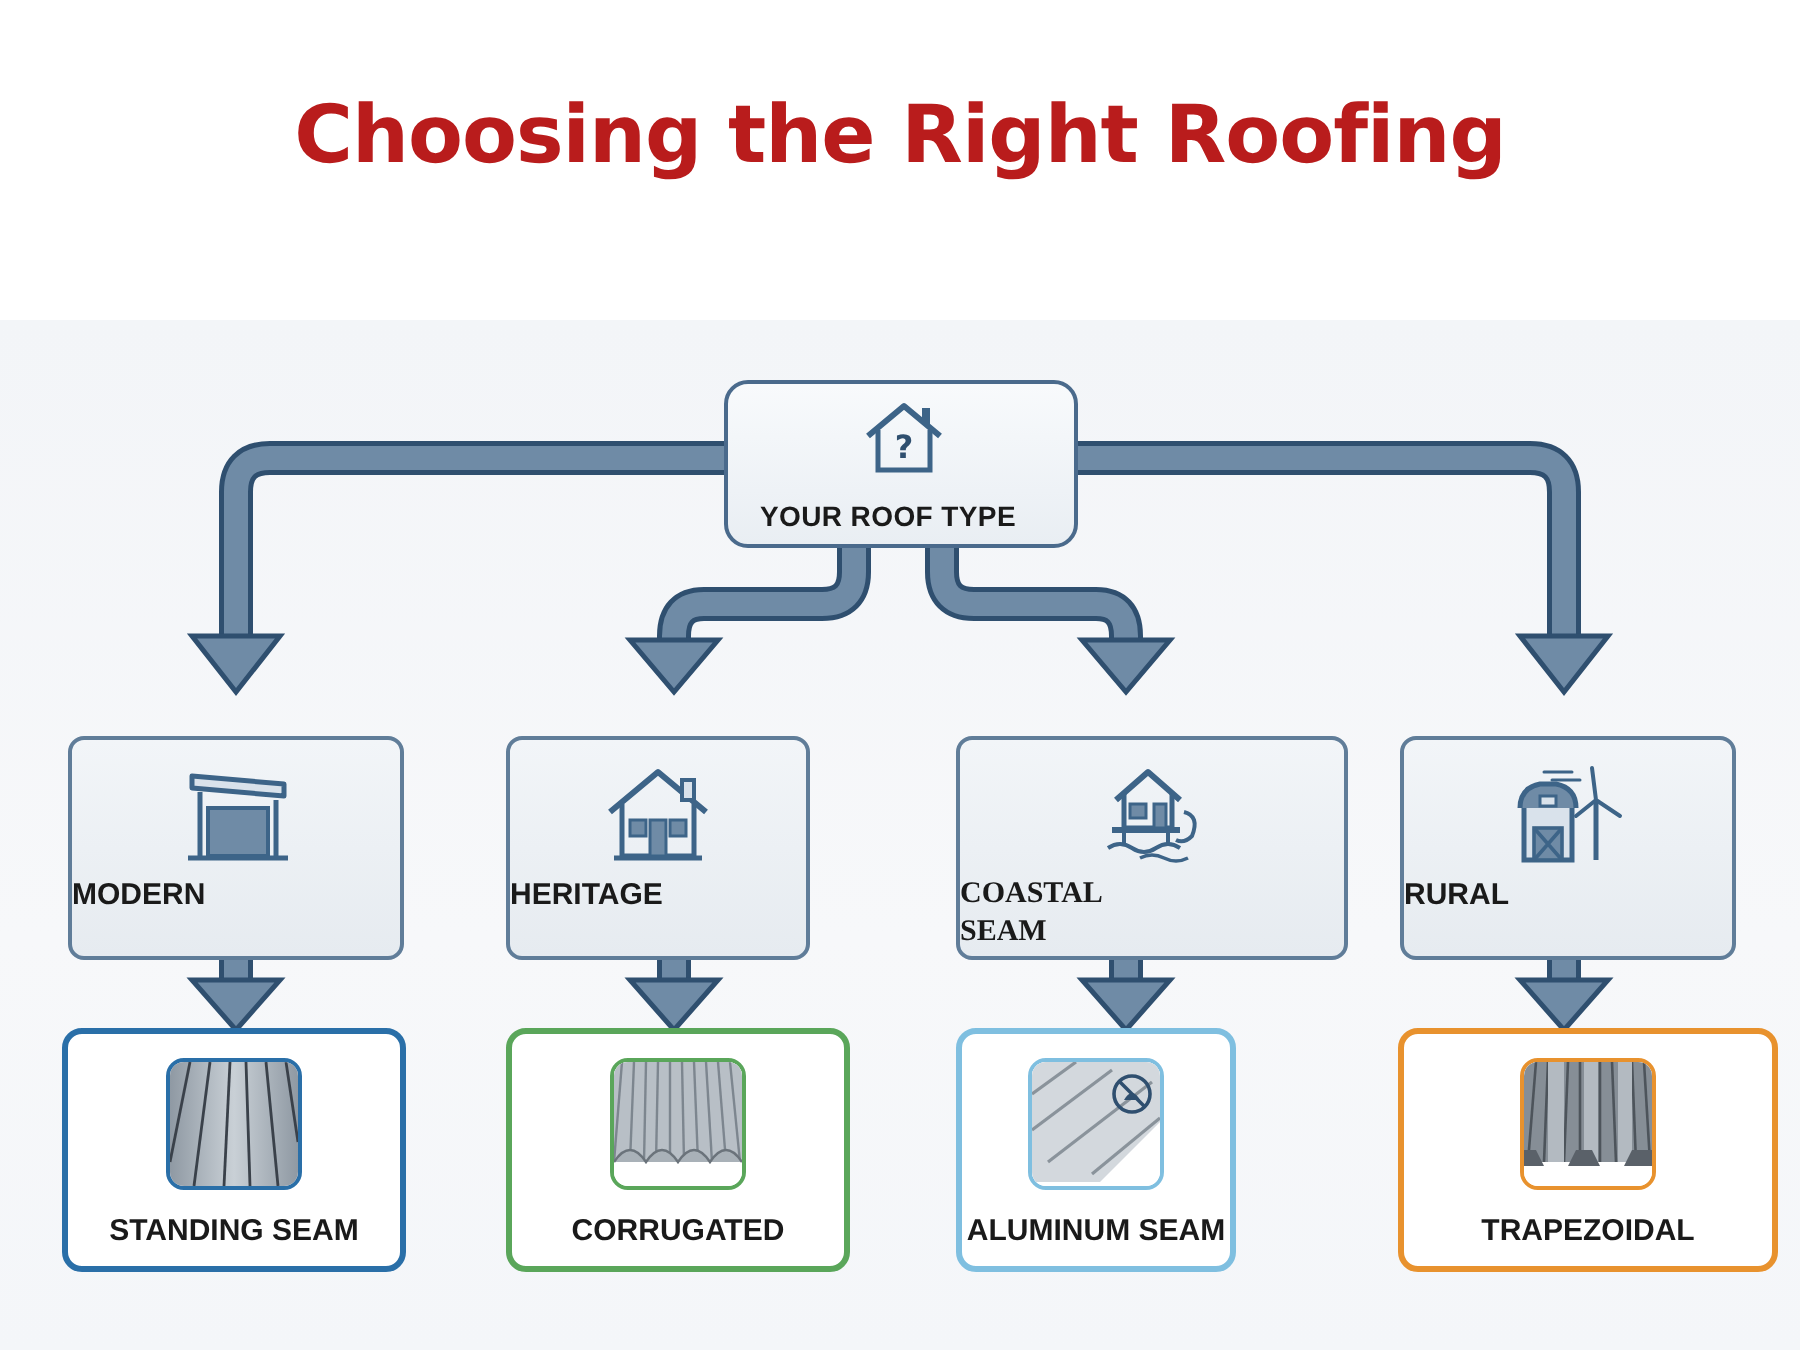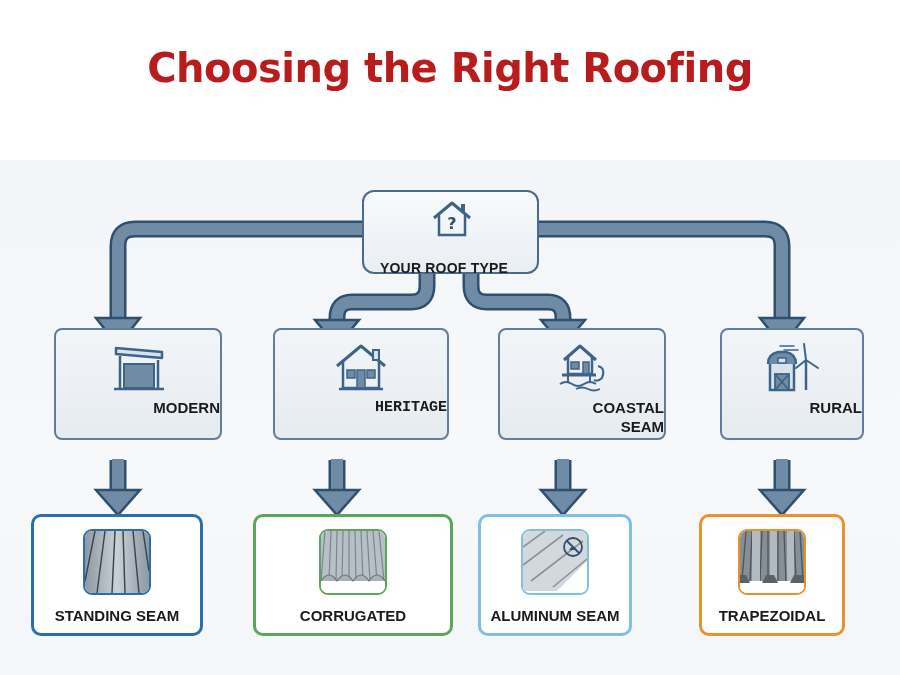--- a/index.html
+++ b/index.html
@@ -21,27 +21,27 @@
   svg.arrows { position:absolute; left:0; top:0; width:900px; height:675px; }
   .root-box {
     position:absolute; left:362px; top:190px; width:177px; height:84px;
     border:2.5px solid #4a6a8c; border-radius:12px;
     background:linear-gradient(#f8fafc,#e9eef3);
     box-sizing:border-box; text-align:center;
   }
   .root-box .icon { position:absolute; left:66px; top:6px; width:44px; height:40px; }
   .root-box .label {
     position:absolute; left:0; right:13px; top:58px;
-    font-weight:bold; font-size:14px; color:#1a1a1a; letter-spacing:0.2px;margin-top:10px;
+    font-weight:bold; font-size:14px; color:#1a1a1a; letter-spacing:0.2px;
   }
   .cat-box {
-    position:absolute; top:328px; height:112px;
+    position:absolute; top:368px; height:112px;
     border:2px solid #607d99; border-radius:8px;
     background:linear-gradient(#f2f5f8,#e6ebf0);
-    box-sizing:border-box; text-align:right;margin-left:20px;
+    box-sizing:border-box; text-align:left;
   }
   .cat-box .icon { position:absolute; left:50%; top:12px; transform:translateX(-50%); width:64px; height:52px; }
   .cat-box .label {
     position:absolute; left:0; right:0; top:68px;
     font-weight:bold; font-size:15px; line-height:19px; color:#1a1a1a;
   }
   .prof-box {
     position:absolute; top:514px; height:122px;
     border:3px solid; border-radius:10px; background:#fff;
     box-sizing:border-box; text-align:center;
@@ -125,54 +125,54 @@
     <path d="M14 14 V46" stroke="#3d6488" stroke-width="2.5"></path>
     <path d="M52 18 V46" stroke="#3d6488" stroke-width="2.5"></path>
     <rect x="18" y="22" width="30" height="24" fill="#6f8ba6" stroke="#3d6488" stroke-width="2"></rect>
     <path d="M8 47 H58" stroke="#3d6488" stroke-width="2.5"></path>
   </svg>
   <div class="label">
     <div>MODERN</div>
   </div>
 </div>
 
-<div class="cat-box" style="left:253px;width:176px;font-family:Liberation Mono, monospace;">
+<div class="cat-box" style="left:253px;width:152px;">
   <svg class="icon" viewBox="0 0 64 52">
     <path d="M8 24 L32 4 L56 24" fill="none" stroke="#3d6488" stroke-width="3" stroke-linejoin="round"></path>
     <rect x="44" y="8" width="6" height="10" fill="#d9e2eb" stroke="#3d6488" stroke-width="2"></rect>
     <path d="M14 20 V46 H50 V20" fill="none" stroke="#3d6488" stroke-width="2.5"></path>
     <rect x="18" y="28" width="8" height="8" fill="#6f8ba6" stroke="#3d6488" stroke-width="1.5"></rect>
     <rect x="38" y="28" width="8" height="8" fill="#6f8ba6" stroke="#3d6488" stroke-width="1.5"></rect>
     <rect x="28" y="28" width="8" height="18" fill="#6f8ba6" stroke="#3d6488" stroke-width="1.5"></rect>
     <path d="M10 47 H54" stroke="#3d6488" stroke-width="2.5"></path>
   </svg>
   <div class="label">
     <div>HERITAGE</div>
   </div>
 </div>
 
-<div class="cat-box" style="left:478px;width:168px;">
+<div class="cat-box" style="left:478px;width:196px;font-family:Liberation Serif, serif;">
   <svg class="icon" viewBox="0 0 64 52">
     <path d="M14 18 L30 4 L46 18" fill="none" stroke="#3d6488" stroke-width="3" stroke-linejoin="round"></path>
     <path d="M18 15 V32 H42 V15" fill="none" stroke="#3d6488" stroke-width="2.5"></path>
     <rect x="21" y="20" width="8" height="7" fill="#6f8ba6" stroke="#3d6488" stroke-width="1.5"></rect>
     <rect x="33" y="20" width="6" height="12" fill="#6f8ba6" stroke="#3d6488" stroke-width="1.5"></rect>
     <path d="M12 33 H46" stroke="#3d6488" stroke-width="3"></path>
     <path d="M18 33 V40 M40 33 V40" stroke="#3d6488" stroke-width="2"></path>
     <path d="M48 24 Q56 26 52 36 Q48 40 44 38" fill="none" stroke="#3d6488" stroke-width="2"></path>
     <path d="M10 42 Q16 38 22 42 T34 42 T46 42" fill="none" stroke="#3d6488" stroke-width="2"></path>
     <path d="M26 47 Q32 44 38 47 T50 47" fill="none" stroke="#3d6488" stroke-width="1.8"></path>
   </svg>
   <div class="label">
     <div>COASTAL</div>
     <div>SEAM</div>
   </div>
 </div>
 
-<div class="cat-box" style="left:700px;width:144px;">
+<div class="cat-box" style="left:700px;width:168px;">
   <svg class="icon" viewBox="0 0 64 52">
     <path d="M8 22 Q8 12 18 10 L26 10 Q36 12 36 22" fill="#6f8ba6" stroke="#3d6488" stroke-width="2.5"></path>
     <path d="M10 22 V48 H34 V22" fill="#d9e2eb" stroke="#3d6488" stroke-width="2.5"></path>
     <rect x="18" y="16" width="8" height="5" fill="#d9e2eb" stroke="#3d6488" stroke-width="1.5"></rect>
     <rect x="15" y="32" width="14" height="16" fill="#6f8ba6" stroke="#3d6488" stroke-width="1.8"></rect>
     <path d="M15 32 L29 48 M29 32 L15 48" stroke="#3d6488" stroke-width="1.8"></path>
     <path d="M46 18 V48" stroke="#3d6488" stroke-width="2.5"></path>
     <path d="M46 18 L44 2 M46 18 L58 26 M46 18 L36 26" stroke="#3d6488" stroke-width="2" stroke-linecap="round"></path>
     <path d="M20 4 H34 M24 8 H38" stroke="#3d6488" stroke-width="1.5" stroke-linecap="round"></path>
   </svg>
@@ -198,21 +198,21 @@
           <path d="M30 0 L27 62"></path>
         <path d="M38 0 L40 62"></path>
           <path d="M48 0 L54 62"></path>
           <path d="M58 0 L64 40"></path>
       </g>
     </svg>
   </div>
   <div class="label">STANDING SEAM</div>
 </div>
 
-<div class="prof-box" style="left:253px;width:200px;border-color:#5aa65a;">
+<div class="prof-box" style="left:253px;width:172px;border-color:#5aa65a;">
   <div class="swatch" style="border-color:#5aa65a;">
     <svg width="64" height="62" viewBox="0 0 64 62">
       <rect width="64" height="62" fill="#ffffff"></rect>
       <rect width="64" height="50" fill="#b8bfc6"></rect>
       <g stroke="#7d868f" stroke-width="1.2">
         <path d="M4 0 L0 50"></path>
           <path d="M10 0 L8 50"></path>
           <path d="M16 0 L15 50"></path>
           <path d="M22 0 L21 50"></path>
         <path d="M28 0 L28 50"></path>
@@ -221,40 +221,40 @@
           <path d="M46 0 L49 50"></path>
         <path d="M52 0 L56 50"></path>
           <path d="M58 0 L63 50"></path>
       </g>
       <path d="M0 50 Q8 38 16 50 Q24 38 32 50 Q40 38 48 50 Q56 38 64 50" fill="#a9b1b8" stroke="#6b737b" stroke-width="1.2"></path>
     </svg>
   </div>
   <div class="label">CORRUGATED</div>
 </div>
 
-<div class="prof-box" style="left:478px;width:154px;border-color:#7fbfe0;">
+<div class="prof-box" style="left:478px;width:140px;border-color:#7fbfe0;">
   <div class="swatch" style="border-color:#7fbfe0;">
     <svg width="64" height="62" viewBox="0 0 64 62">
       <rect width="64" height="62" fill="#ffffff"></rect>
       <path d="M0 0 H64 V30 L34 60 H0 Z" fill="#d3d8dd"></path>
       <g stroke="#8a939b" stroke-width="1.6">
         <path d="M0 16 L22 0"></path>
           <path d="M0 34 L40 4"></path>
           <path d="M8 50 L60 10"></path>
           <path d="M30 56 L64 28"></path>
       </g>
       <circle cx="50" cy="16" r="9" fill="none" stroke="#2f4f6f" stroke-width="1.8"></circle>
       <path d="M44 10 L56 22" stroke="#2f4f6f" stroke-width="1.8"></path>
       <path d="M46 19 Q50 12 54 19" fill="#2f4f6f"></path>
     </svg>
   </div>
   <div class="label">ALUMINUM SEAM</div>
 </div>
 
-<div class="prof-box" style="left:699px;width:146px;border-color:#e8922e;">
+<div class="prof-box" style="left:699px;width:190px;border-color:#e8922e;">
   <div class="swatch" style="border-color:#e8922e;">
     <svg width="64" height="62" viewBox="0 0 64 62">
       <rect width="64" height="62" fill="#ffffff"></rect>
       <rect width="64" height="50" fill="#868e96"></rect>
       <g stroke="#4d545b" stroke-width="1.3">
         <path d="M6 0 L2 50"></path>
           <path d="M12 0 L10 50"></path>
           <path d="M22 0 L20 50"></path>
           <path d="M28 0 L28 50"></path>
         <path d="M38 0 L38 50"></path>

